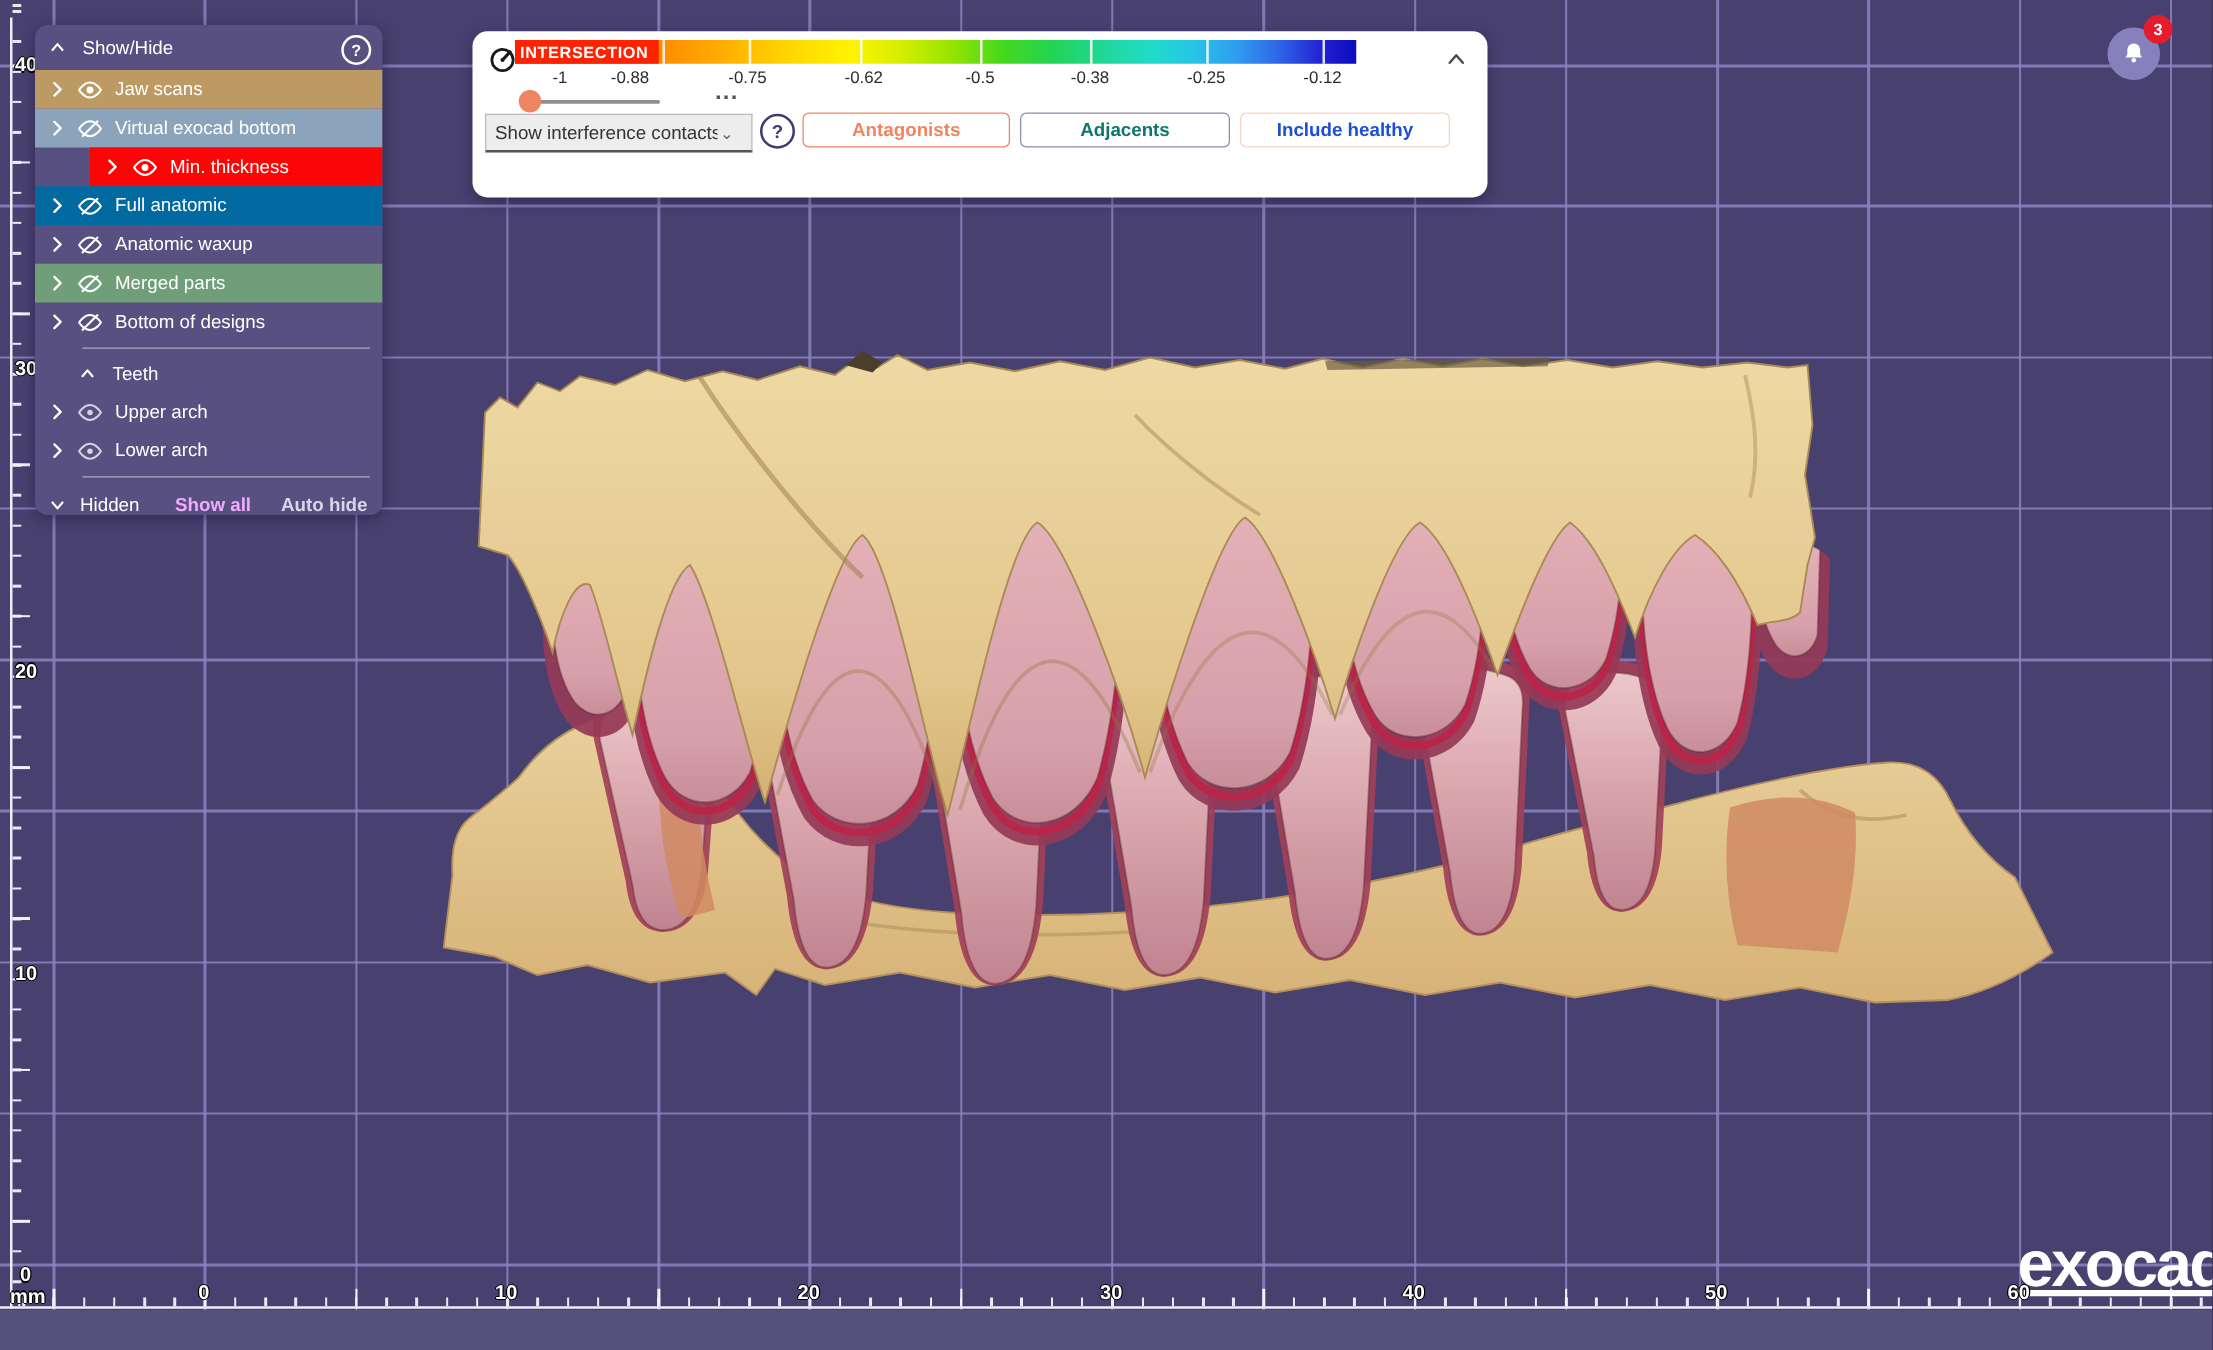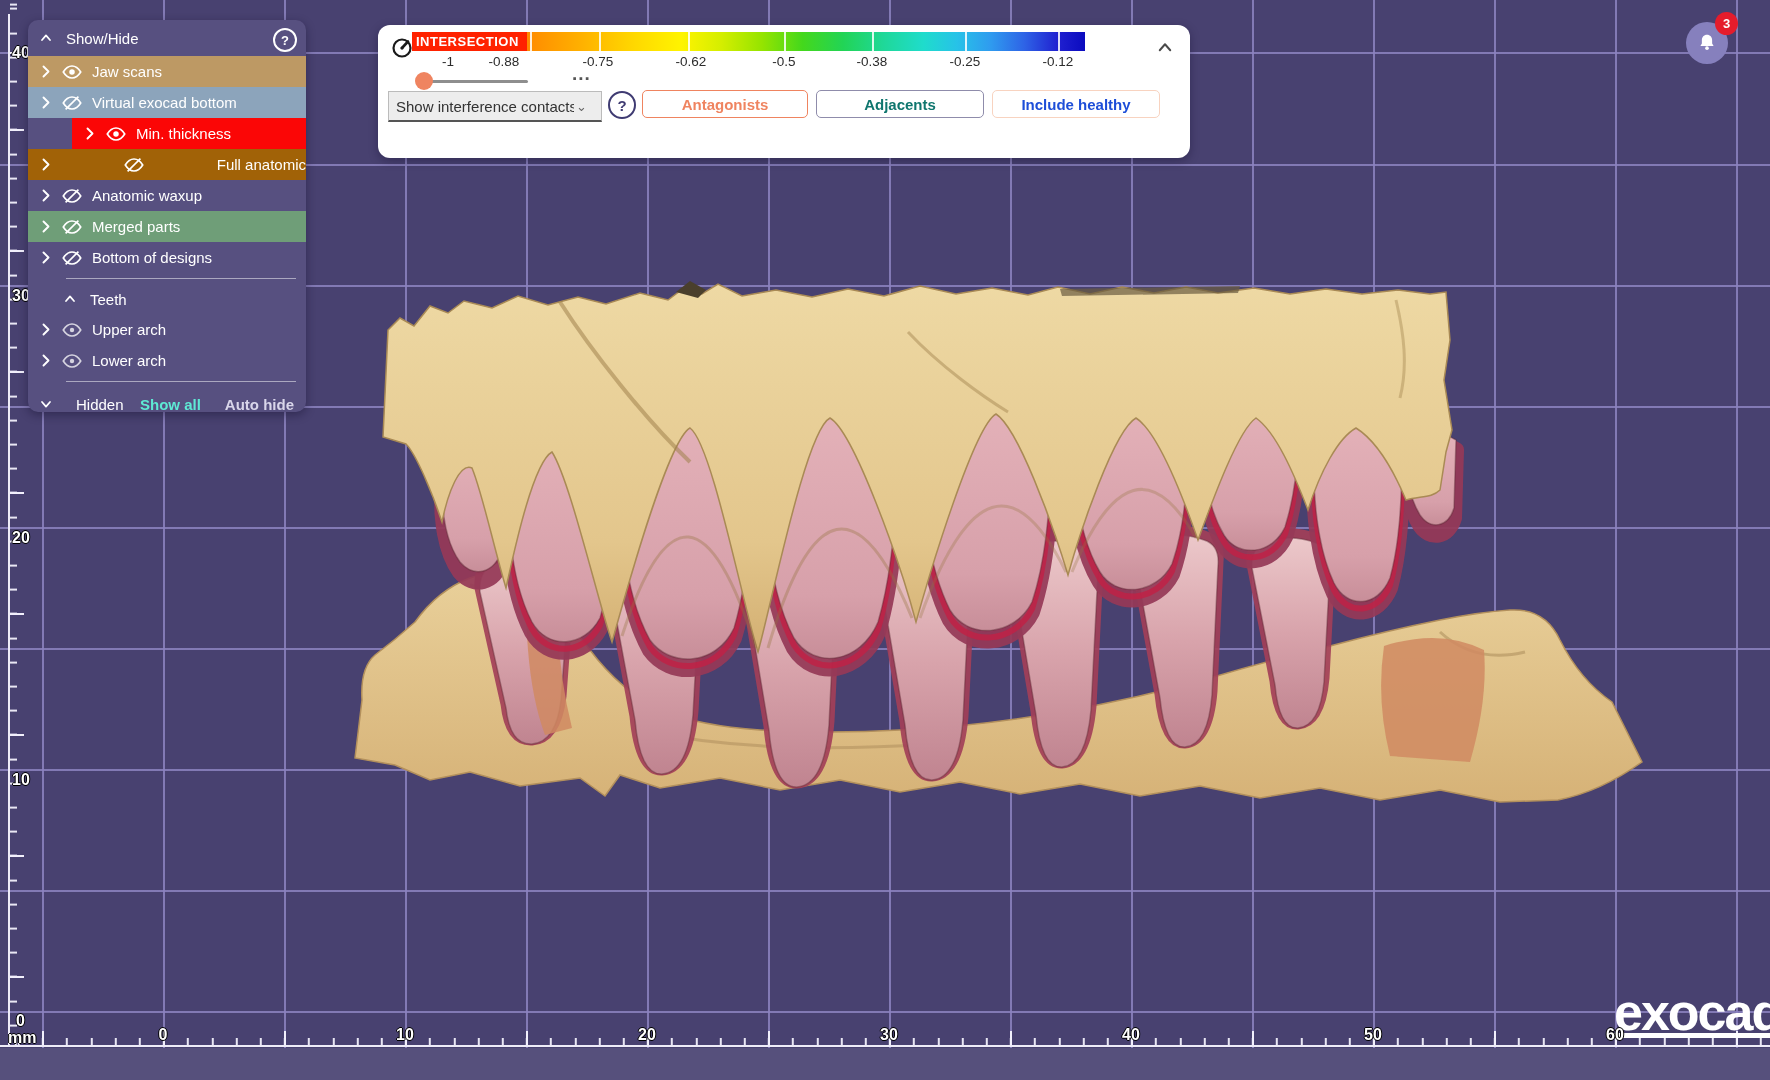--- a/index.html
+++ b/index.html
@@ -46,22 +46,22 @@
   .lp-header .title{margin-left:12px;font-size:15px;}
   .lp-help{position:absolute;right:9px;top:8px;width:20px;height:20px;border:2px solid #fff;border-radius:50%;
     display:flex;align-items:center;justify-content:center;font-size:13px;font-weight:bold;cursor:pointer;}
   .lp-row{height:31px;display:flex;align-items:center;cursor:pointer;}
   .lp-row .chev{margin-left:10px;width:16px;flex:0 0 16px;}
   .lp-row .eye{margin-left:6px;width:24px;flex:0 0 24px;}
   .lp-row .lbl{margin-left:8px;white-space:nowrap;}
   .lp-div{height:0;border-top:1px solid rgba(255,255,255,.5);margin:5px 10px 5px 38px;}
   .lp-sub{height:30px;display:flex;align-items:center;cursor:pointer;padding-left:24px;}
   .lp-hidden{height:34px;display:flex;align-items:center;position:relative;}
-  .lp-hidden .lbl{margin-left:22px;}
-  .showall{position:absolute;left:112px;color:#5eead4;font-weight:bold;cursor:pointer;}
+  .lp-hidden .lbl{margin-left:10px;}
+  .showall{position:absolute;left:112px;color:#f0abfc;font-weight:bold;cursor:pointer;}
   .autohide{position:absolute;right:12px;color:#d9d6ea;font-weight:bold;cursor:pointer;}
   
   .ipanel{position:absolute;left:378px;top:25px;width:812px;height:133px;background:#fff;border-radius:12px;
     z-index:10;box-shadow:0 3px 10px rgba(15,10,40,.35);}
   .gauge{position:absolute;left:12px;top:11px;cursor:pointer;}
   .gradbar{position:absolute;left:34px;top:7px;width:673px;height:19px;
     background:linear-gradient(90deg,#ff1c00 0%,#ff5a00 9%,#ff8a00 17%,#ffb000 25%,#ffd800 33%,#fff400 40%,
       #d4ee00 46%,#95e400 52%,#44d81c 58%,#22d455 64%,#1fd898 70%,#1fdccc 76%,#27c2e8 81%,#2f9bef 86%,
       #2e63e6 91%,#2020d0 96%,#0b0bbf 100%);}
   .gsep{position:absolute;top:0;width:2px;height:19px;background:rgba(255,255,255,.85);}
@@ -289,21 +289,21 @@
     <div class="lp-row" style="background: rgb(251, 6, 6); margin-left: 44px;">
       <svg class="chev" width="15" height="15" viewBox="0 0 24 24">
           <polyline points="8,4 16,12 8,20" fill="none" stroke="#fff" stroke-width="3" stroke-linecap="round" stroke-linejoin="round"></polyline>
         </svg>
       <svg class="eye" width="22" height="22" viewBox="0 0 24 24">
           <path d="M12 5.5C6.5 5.5 2.5 12 2.5 12s4 6.5 9.5 6.5 9.5-6.5 9.5-6.5-4-6.5-9.5-6.5z" fill="none" stroke="#fff" stroke-width="1.8"></path>
           <circle cx="12" cy="12" r="3" fill="#fff"></circle>
         </svg>
       <span class="lbl">Min. thickness</span>
     </div>
-    <div class="lp-row" style="background: #a16207; justify-content: space-between;">
+    <div class="lp-row" style="background: #0369a1;">
       <svg class="chev" width="15" height="15" viewBox="0 0 24 24">
           <polyline points="8,4 16,12 8,20" fill="none" stroke="#fff" stroke-width="3" stroke-linecap="round" stroke-linejoin="round"></polyline>
         </svg>
       <svg class="eye" width="22" height="22" viewBox="0 0 24 24">
           <path d="M12 5.5C6.5 5.5 2.5 12 2.5 12s4 6.5 9.5 6.5 9.5-6.5 9.5-6.5-4-6.5-9.5-6.5z" fill="none" stroke="#fff" stroke-width="1.8"></path>
           <line x1="5" y1="19" x2="19" y2="5" stroke="#fff" stroke-width="1.8"></line>
         </svg>
       <span class="lbl">Full anatomic</span>
     </div>
     <div class="lp-row">

